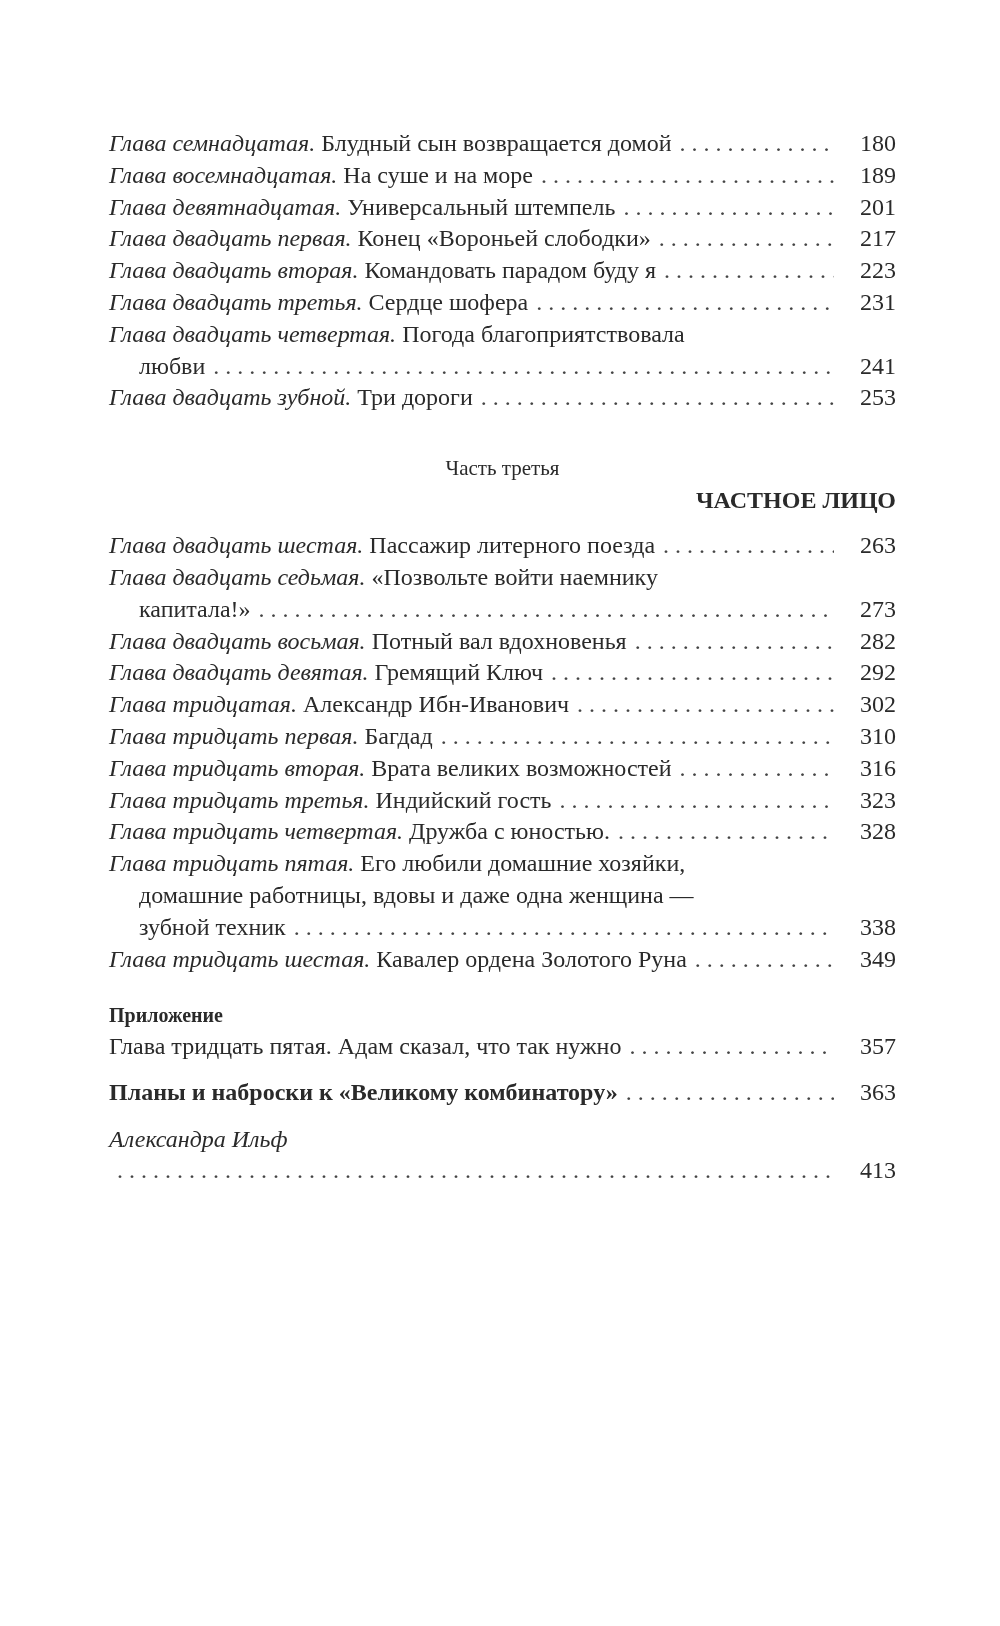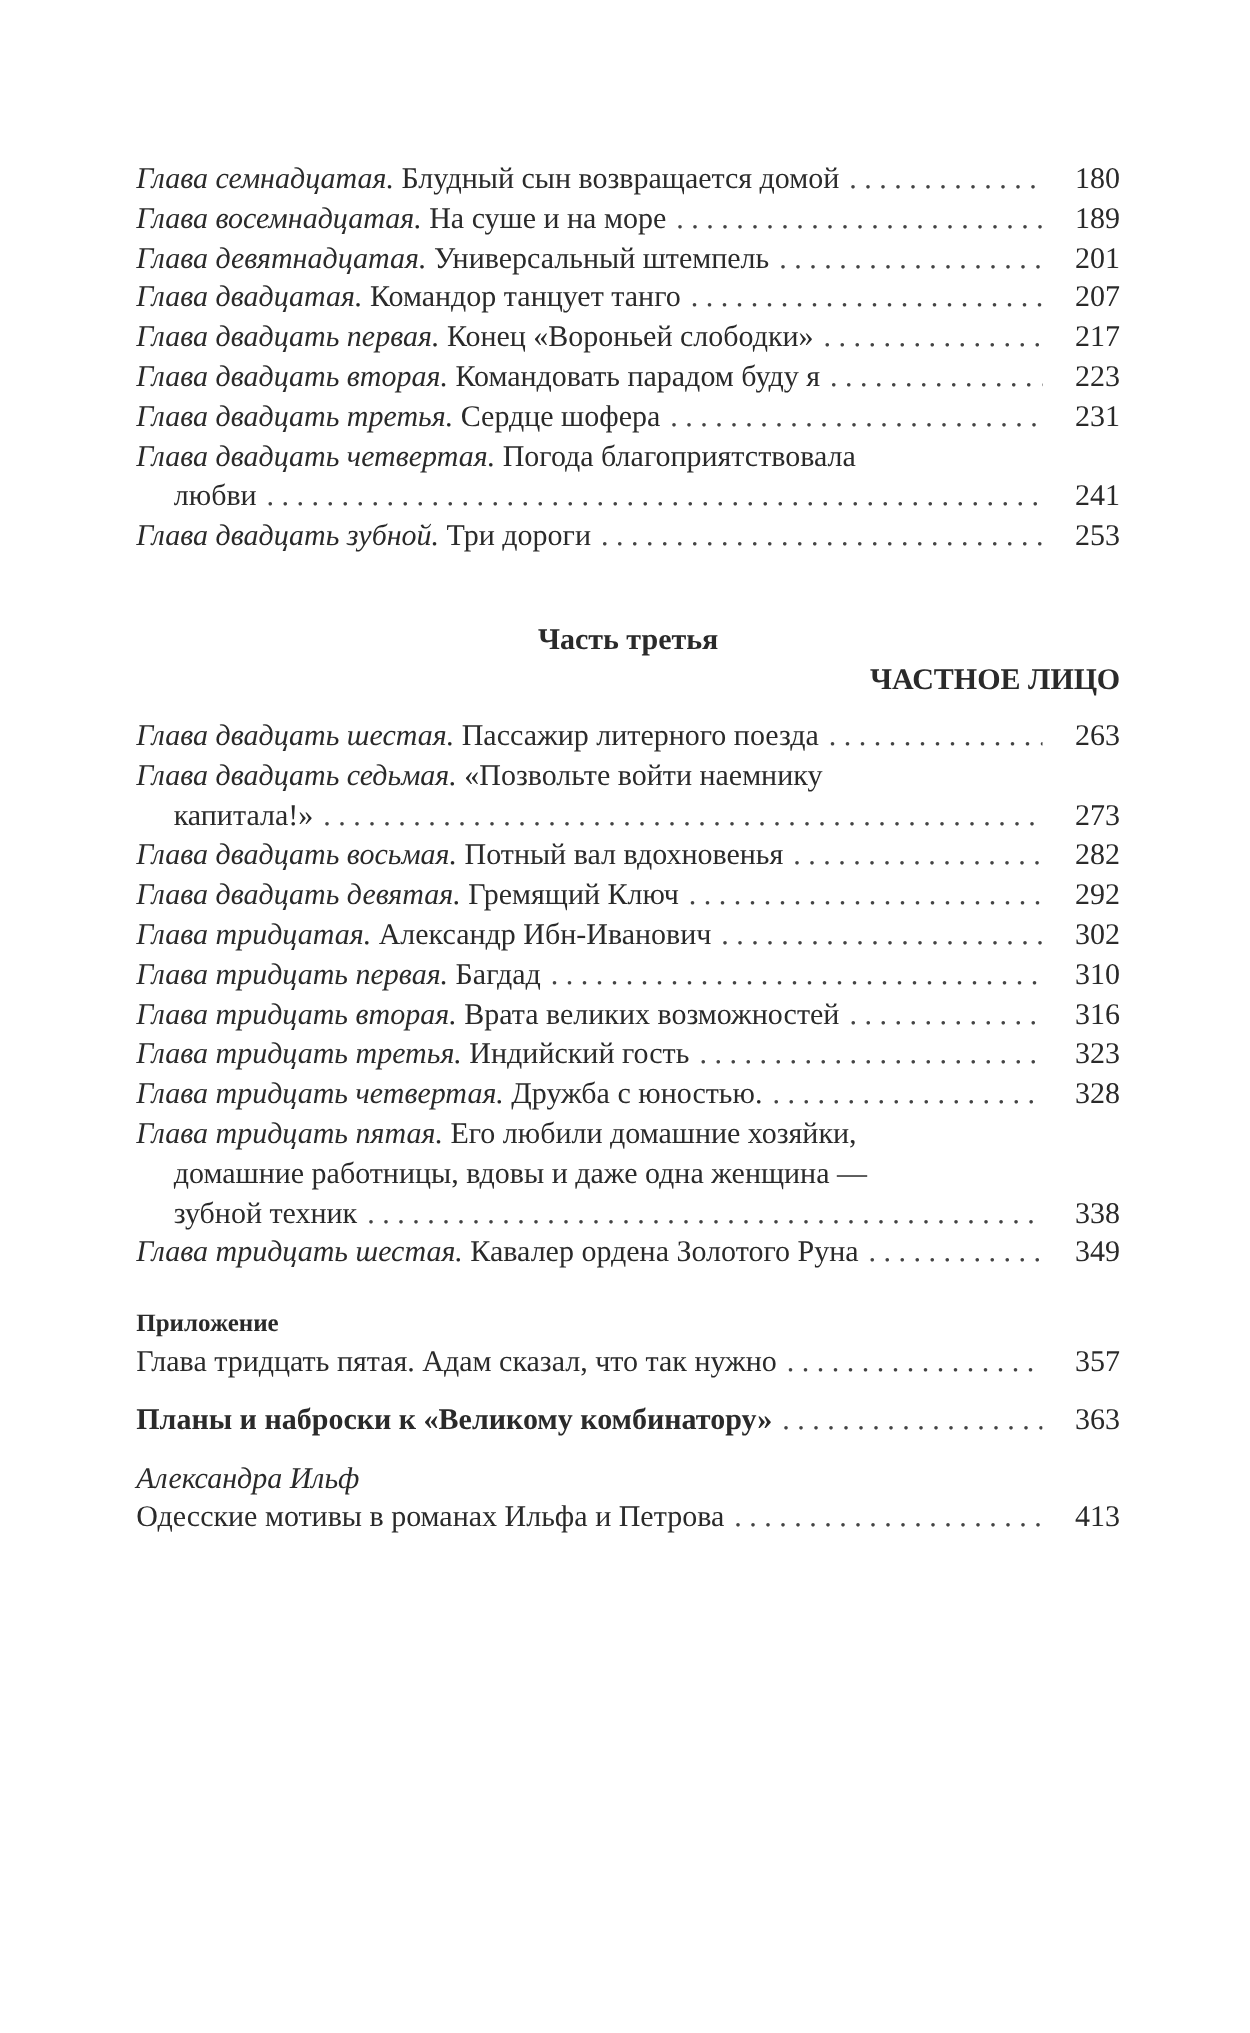--- a/index.html
+++ b/index.html
@@ -7,21 +7,21 @@
       font-family: "Liberation Serif", "DejaVu Serif", serif; color: #2a2a2a; }
     .page { position: absolute; left: 109px; top: 128px; width: 787px; }
     .row { display: flex; align-items: baseline; font-size: 24px; line-height: 31.8px; height: 31.8px; white-space: nowrap; }
     .row .lead { flex: 0 0 auto; }
     .row .dots { flex: 1 1 auto; overflow: hidden; margin: 0 4px 0 8px; letter-spacing: 5px; color: #444; }
     .row .dots::before { content: ". . . . . . . . . . . . . . . . . . . . . . . . . . . . . . . . . . . . . . . . . . . . . . . . . . . . . . . . . . . . . . . . . . . . . . . . . . . . . . . . . . . . . . . . . ."; letter-spacing: 0; word-spacing: 0px; }
     .row .num { flex: 0 0 auto; margin-left: 22px; }
     .cont { padding-left: 30px; text-align: right; }
     .it { font-style: italic; }
     .bold { font-weight: bold; }
-    .part-head { text-align: center; font-weight: bold; font-size: 24px; line-height: 32px; margin-top: 12px; }
+    .part-head { text-align: center; font-weight: normal; font-size: 21px; line-height: 32px; margin-top: 0; }
     .part-title { text-align: right; font-weight: bold; font-size: 24px; line-height: 32px; }
     .entry { cursor: pointer; }
     .spacer-sm { height: 14px; }
     .spacer-md { height: 24px; }
     .spacer-part { height: 38px; }
     .heading { font-weight: bold; font-size: 20px; line-height: 32px; }
     .author { font-style: italic; font-size: 24px; line-height: 32px; }
   </style>
 </head>
 <body>
@@ -35,25 +35,20 @@
   </div>
   <div class="row entry">
     <span class="lead"><span class="it">Глава восемнадцатая.</span> <span>На суше и на море</span></span>
     <span class="dots"></span>
     <span class="num">189</span>
   </div>
   <div class="row entry">
     <span class="lead"><span class="it">Глава девятнадцатая.</span> <span>Универсальный штемпель</span></span>
     <span class="dots"></span>
     <span class="num">201</span>
-  </div>
-  <div class="row entry">
-    <span class="lead"><span class="it">Глава двадцатая.</span> <span>Командор танцует танго</span></span>
-    <span class="dots"></span>
-    <span class="num">207</span>
   </div>
   <div class="row entry">
     <span class="lead"><span class="it">Глава двадцать первая.</span> <span>Конец «Вороньей слободки»</span></span>
     <span class="dots"></span>
     <span class="num">217</span>
   </div>
   <div class="row entry">
     <span class="lead"><span class="it">Глава двадцать вторая.</span> <span>Командовать парадом буду я</span></span>
     <span class="dots"></span>
     <span class="num">223</span>
@@ -168,18 +163,17 @@
   <div class="row entry">
     <span class="lead bold">Планы и наброски к «Великому комбинатору»</span>
     <span class="dots"></span>
     <span class="num">363</span>
   </div>
 
   <div class="spacer-sm"></div>
 
   <div class="author">Александра Ильф</div>
   <div class="row entry">
-    <span class="lead">Одесские мотивы в романах Ильфа и Петрова</span>
     <span class="dots"></span>
     <span class="num">413</span>
   </div>
 
 </div>
 
 </body></html>

